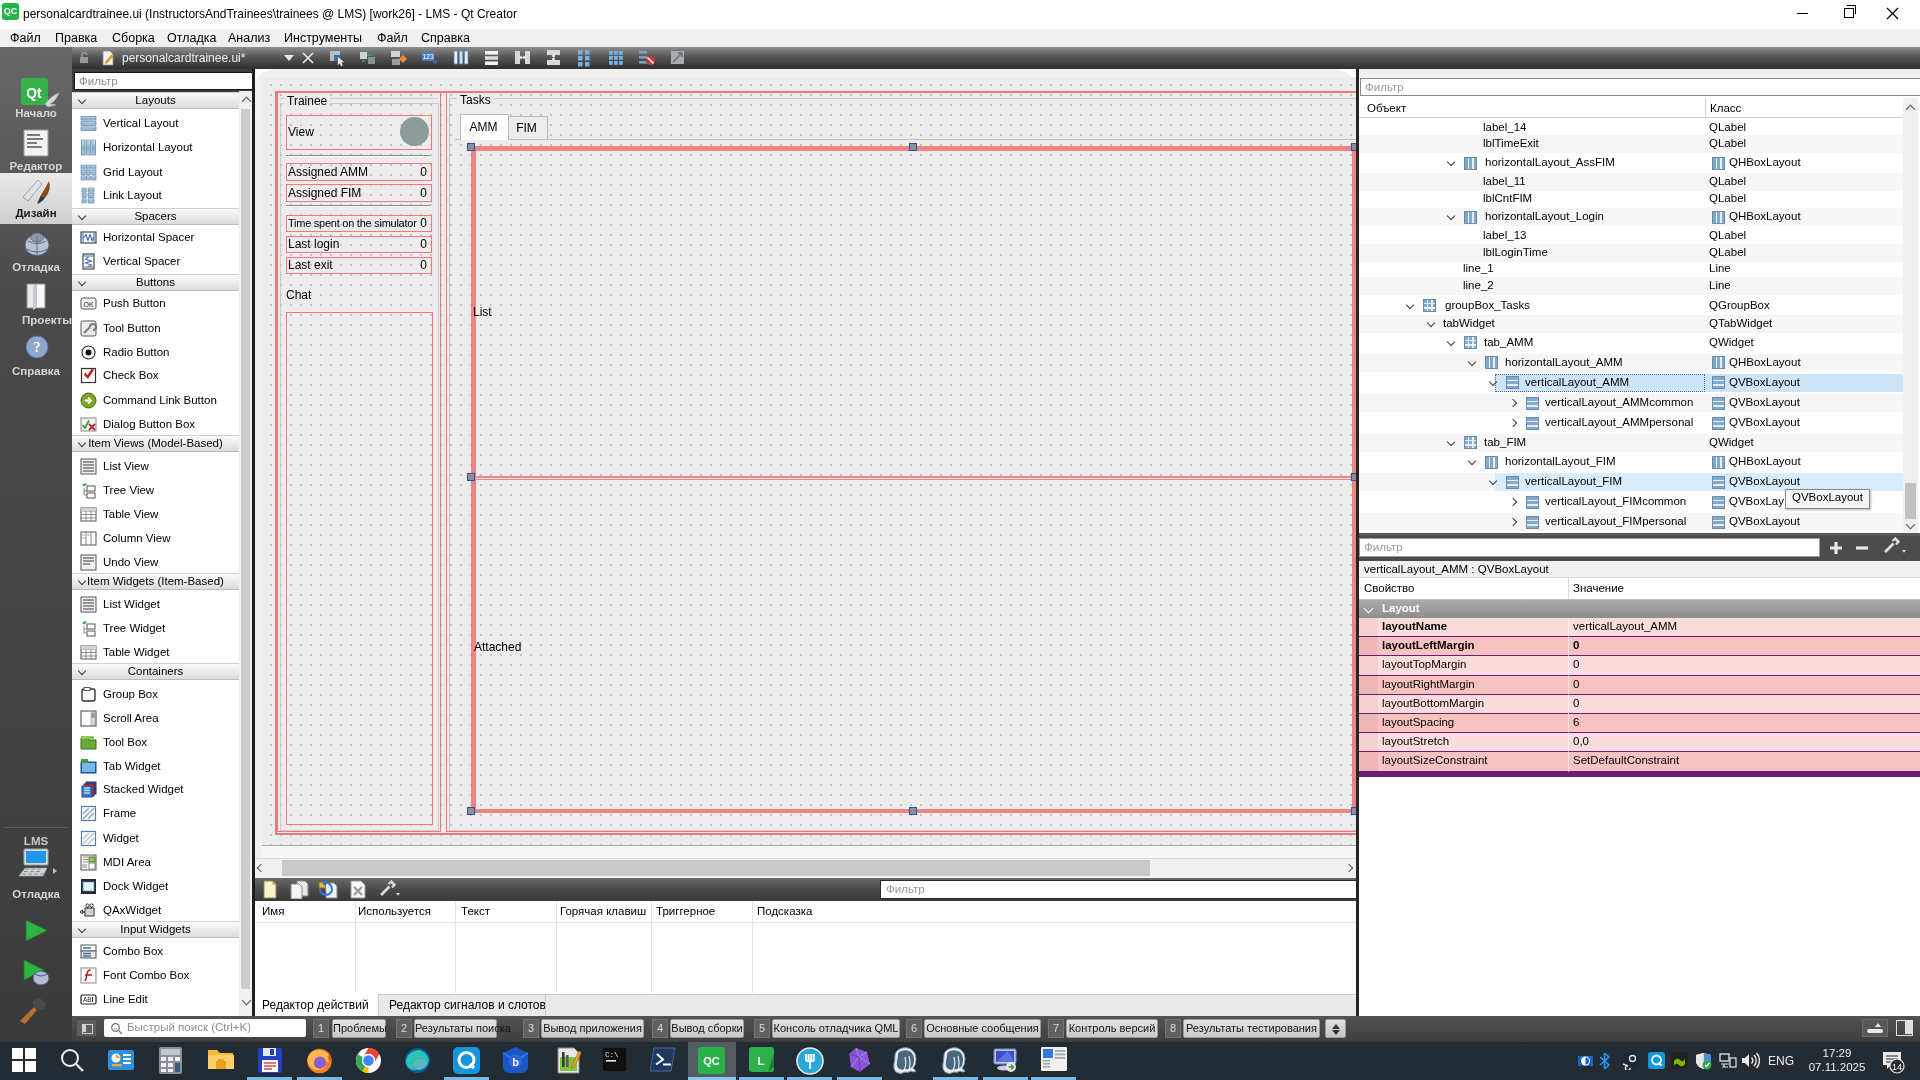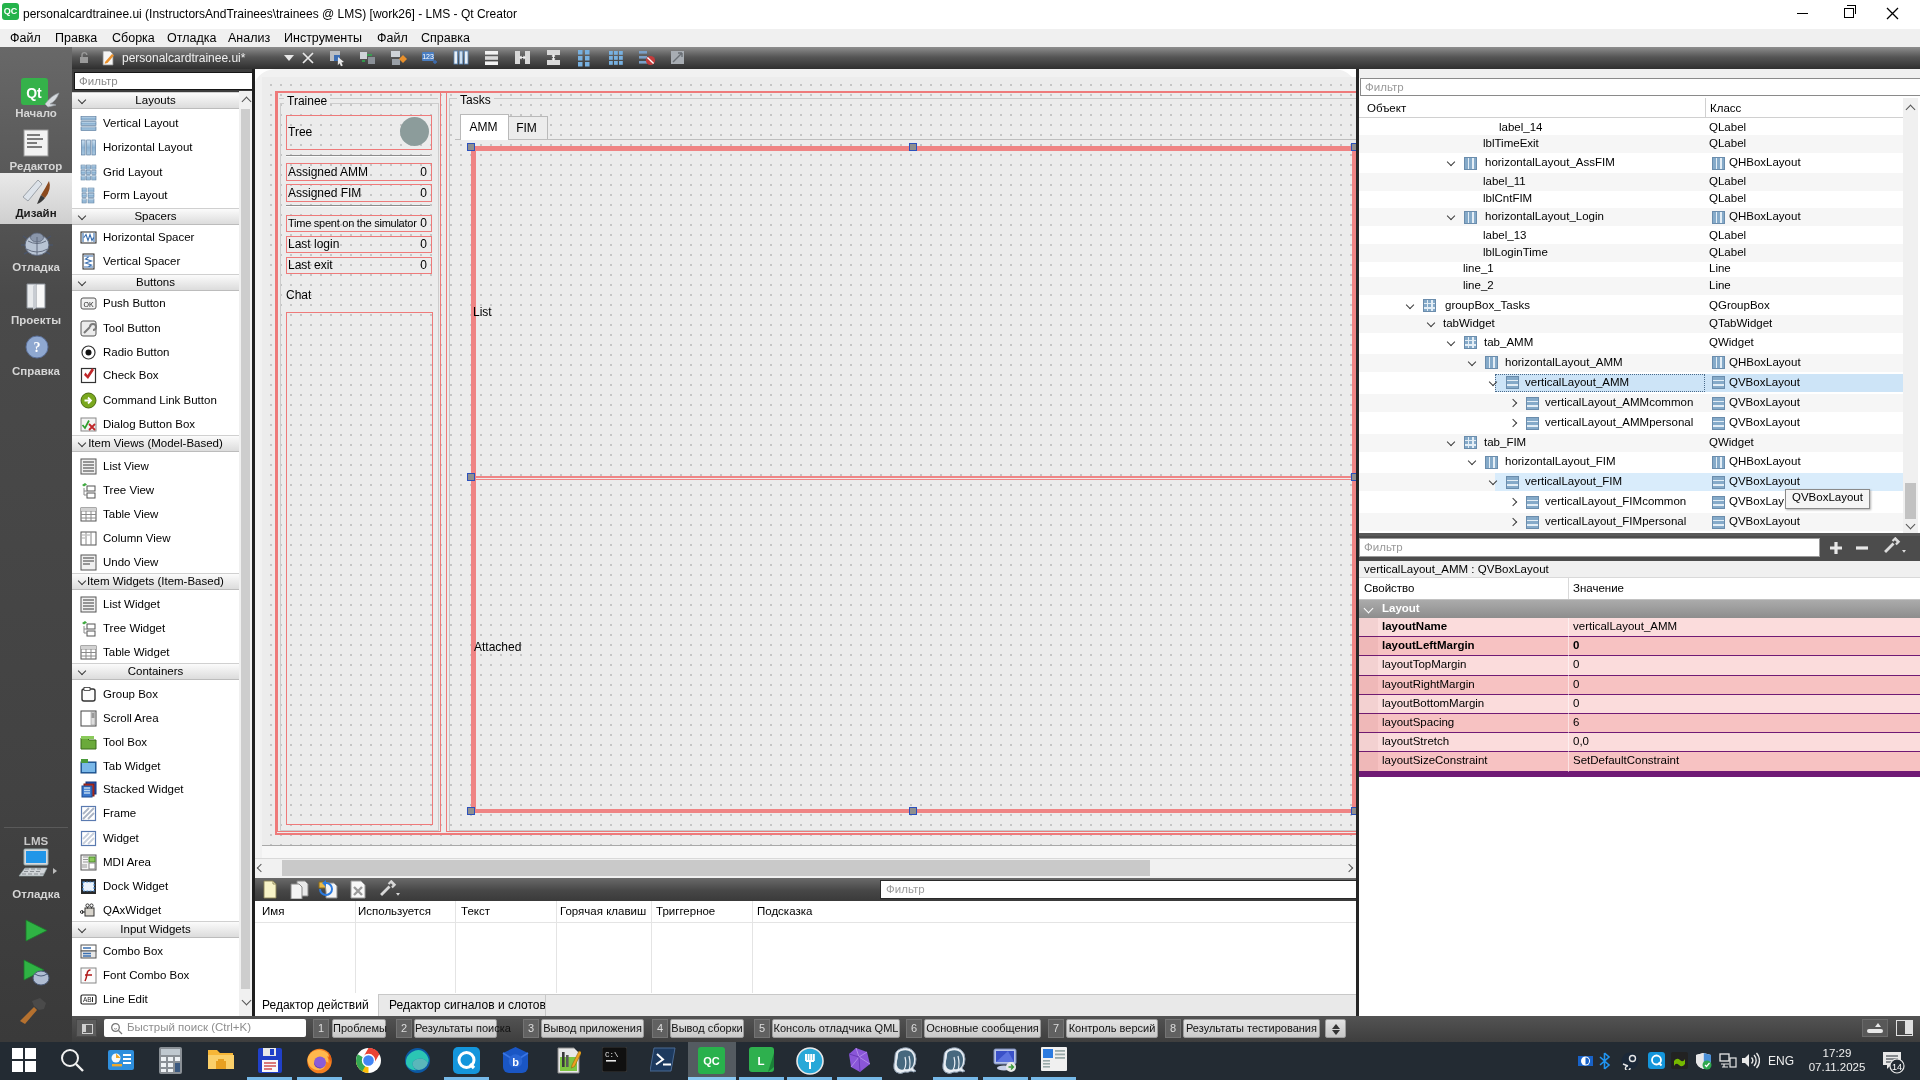--- a/index.html
+++ b/index.html
@@ -194,21 +194,21 @@
     <ellipse cx="17" cy="9.5" rx="6.5" ry="4.5" fill="#8a96aa" stroke="#5a6478" stroke-width="0.8"></ellipse>
     <path d="M17 9 v18 M8 13 q9 5 18 0 M6.5 21 q10.5 6 21 0" stroke="#5a6478" stroke-width="0.9" fill="none"></path>
   </svg>
   <div class="abs" style="left:0;top:214px;width:72px;text-align:center;">Отладка</div>
 
   <svg class="abs" style="left:23px;top:234px;" width="28" height="30">
     <path d="M4 3 h9 v24 h-9 z" fill="#e8eaec" stroke="#8a9098"></path>
     <path d="M13 3 h9 v24 h-9 z" fill="#f8f8f8" stroke="#8a9098"></path>
     <path d="M13 3 l-3 2 v24 l3 -2z" fill="#c8ccd2"></path>
   </svg>
-  <div class="abs" style="left:0;top:267px;width:72px;text-align:center;">Проекты</div>
+  <div class="abs" style="left:0;top:267px;width:72px;text-align:right;">Проекты</div>
 
   <svg class="abs" style="left:25px;top:288px;" width="24" height="24">
     <circle cx="12" cy="12" r="11" fill="#8fa8d0" stroke="#5a6e96"></circle>
     <text x="12" y="17" font-size="14" font-weight="bold" fill="#fff" text-anchor="middle" font-family="Liberation Serif">?</text>
   </svg>
   <div class="abs" style="left:0;top:318px;width:72px;text-align:center;">Справка</div>
 
   <div class="abs" style="left:4px;top:780px;width:64px;height:1px;background:#5a5a5a;"></div>
   <div class="abs" style="left:0;top:788px;width:72px;text-align:center;color:#c8c8c8;">LMS</div>
   <svg class="abs" style="left:17px;top:801px;" width="40" height="32">
@@ -278,21 +278,21 @@
         <svg class="wi" viewBox="0 0 17 17">
           <g fill="url(#gb)" stroke="#4a6f94" stroke-width="0.5">
             <rect x="2" y="1" width="4.2" height="4.2"></rect>
             <rect x="8" y="1" width="6" height="4.2"></rect>
             <rect x="2" y="6.4" width="4.2" height="4.2"></rect>
             <rect x="8" y="6.4" width="6" height="4.2"></rect>
             <rect x="2" y="11.8" width="4.2" height="4.2"></rect>
             <rect x="8" y="11.8" width="6" height="4.2"></rect>
           </g>
         </svg>
-        <span class="wl">Form Layout</span>
+        <span class="wl">Link Layout</span>
       </div>
   <div class="whead" style="top:139px;">Spacers</div>
   <div class="wrow" style="top:157.4px;">
         <svg class="wi" viewBox="0 0 17 17">
           <rect x="1" y="3" width="15" height="11" fill="#fff" stroke="#222"></rect>
           <path d="M3 4 v9 M14 4 v9 M4 8.5 l2-3 2 6 2-6 2 6 1.5-3" stroke="#3a6fb0" stroke-width="1.1" fill="none"></path>
         </svg>
         <span class="wl">Horizontal Spacer</span>
       </div>
   <div class="wrow" style="top:181.3px;">
@@ -534,21 +534,21 @@
 
   <div class="abs" style="left:23px;top:22px;width:1090px;height:740px;border:2px solid #ee7a7a;border-right:none;"></div>
 
   <div class="abs" style="left:25px;top:22.5px;width:162px;height:738.5px;border:1px solid #ee7a7a;"></div>
   <div class="abs" style="left:28px;top:34px;width:157px;height:726px;border:1px solid #cccccc;"></div>
   <div class="abs" style="left:27px;top:29px;width:5px;height:1px;background:#c9c9c9;"></div>
       <div class="abs" style="left:68px;top:29px;width:118px;height:1px;background:#c9c9c9;"></div>
       <div class="abs txt" style="left:32px;top:24.5px;background:#ececec;padding:0 3px;">Trainee</div>
 
   <div class="abs" style="left:34px;top:46px;width:144px;height:33px;border:1px solid #ee7a7a;"></div>
-  <div class="abs txt" style="left:36px;top:56px;">Tree</div>
+  <div class="abs txt" style="left:36px;top:56px;">View</div>
   <div class="abs" style="left:148px;top:48px;width:29px;height:29px;border-radius:50%;background:#8c9c9b;"></div>
   <div class="abs" style="left:34px;top:86px;width:144px;height:1px;background:#8c8c8c;"></div>
   <div class="abs" style="left:34px;top:87px;width:144px;height:1px;background:#fafafa;"></div>
 
   <div class="abs" style="left:34px;top:94px;width:144px;height:16px;border:1px solid #ee7a7a;"></div>
   <div class="abs txt" style="left:36px;top:96px;">Assigned AMM</div>
   <div class="abs txt" style="left:0px;top:96px;width:175px;text-align:right;">0</div>
   <div class="abs" style="left:34px;top:115px;width:144px;height:16px;border:1px solid #ee7a7a;"></div>
   <div class="abs txt" style="left:36px;top:117px;">Assigned FIM</div>
   <div class="abs txt" style="left:0px;top:117px;width:175px;text-align:right;">0</div>
@@ -650,21 +650,21 @@
 
 <div class="abs" id="rightpanel" style="left:1358px;top:69px;width:562px;height:947px;background:#ffffff;font-size:11.5px;">
   <div class="abs" style="left:0;top:0;width:562px;height:9px;background:#f0f0f0;"></div>
   <div class="abs" style="left:2px;top:9px;width:556px;height:16px;background:#fff;border:1px solid #8a8a8a;color:#9a9a9a;line-height:16px;padding-left:4px;">Фильтр</div>
   <div class="abs txt" style="left:9px;top:33px;">Объект</div>
   <div class="abs txt" style="left:352px;top:33px;">Класс</div>
   <div class="abs" style="left:347px;top:29px;width:1px;height:19px;background:#d0d0d0;"></div>
   <div class="abs" style="left:0px;top:48px;width:545px;height:1px;background:#d0d0d0;"></div>
   <div id="otree">
     <div class="orow" style="top:49.5px;">
-          <span class="on" style="left:125px;margin-left:16px;">label_14</span>
+          <span class="on" style="left:125px;">label_14</span>
           <span class="on" style="left:351px;">QLabel</span>
         </div>
     <div class="orow oalt" style="top:66.4px;">
           <span class="on" style="left:125px;">lblTimeExit</span>
           <span class="on" style="left:351px;">QLabel</span>
         </div>
     <div class="orow" style="top:85.1px;">
           <i class="cd" style="left:90px;"></i>
           <i class="ihb" style="left:106px;"></i>
           <span class="on" style="left:127px;">horizontalLayout_AssFIM</span>

